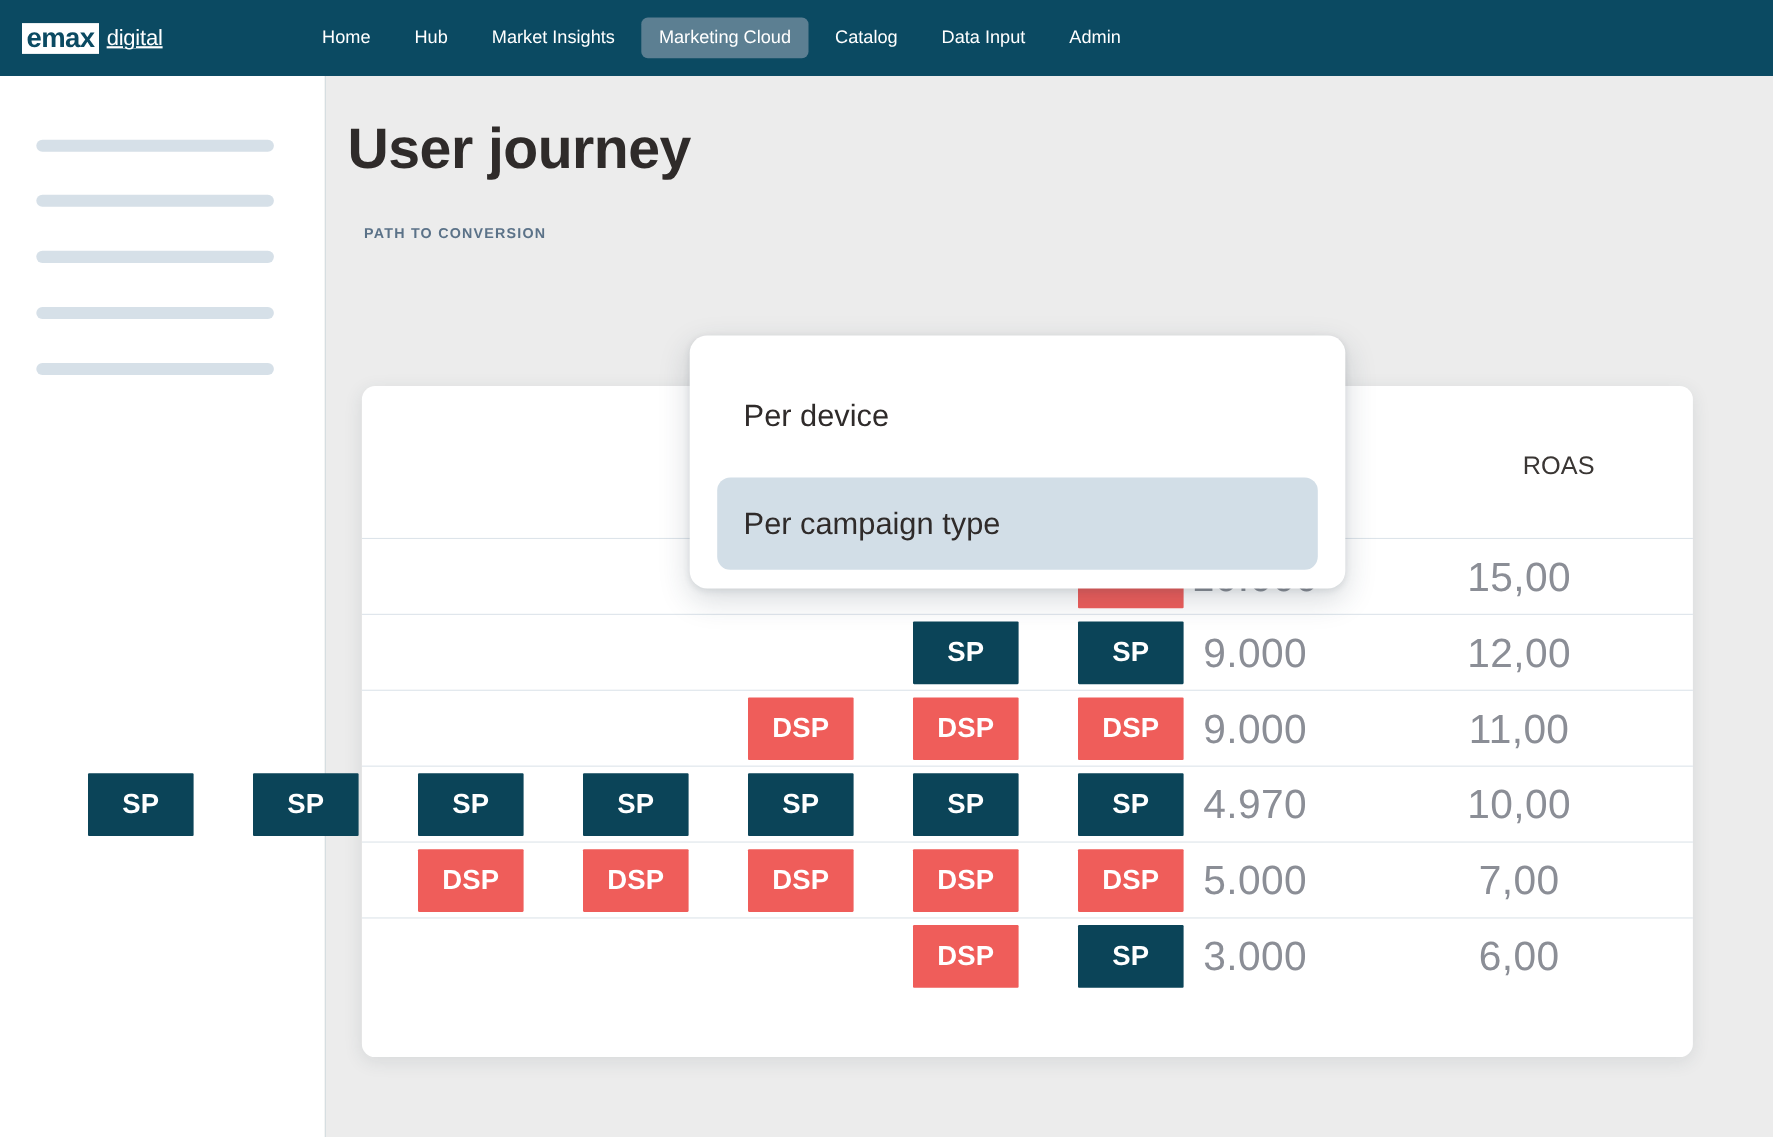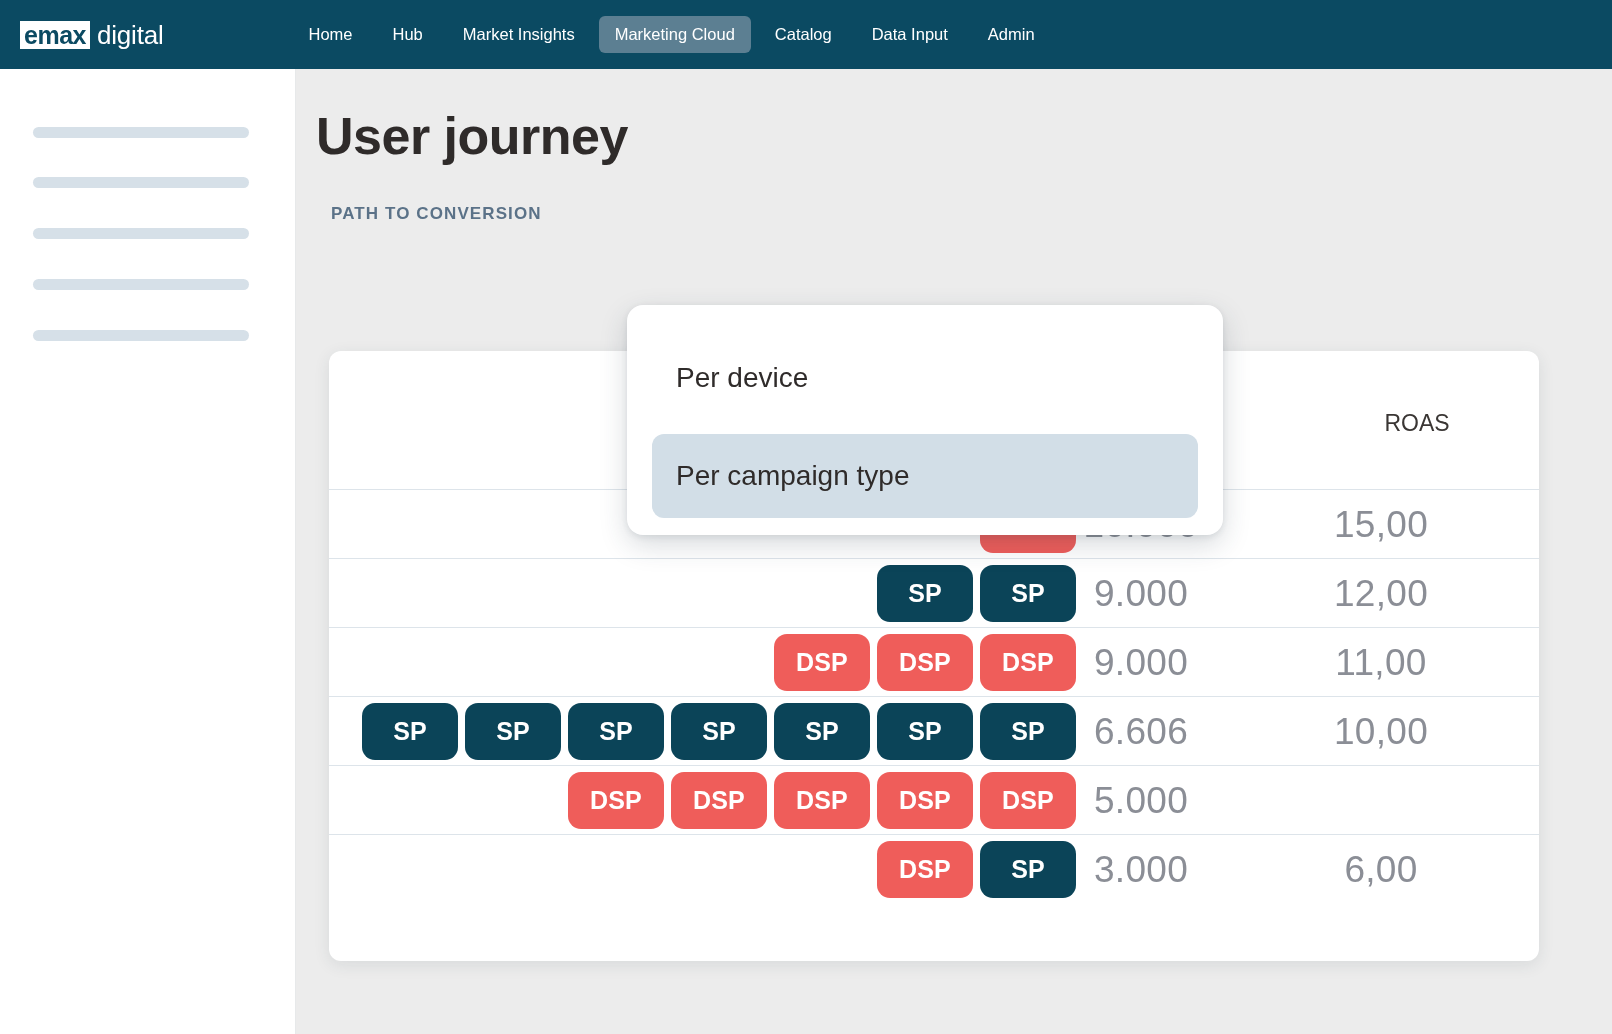--- a/index.html
+++ b/index.html
@@ -41,24 +41,25 @@
     color: #0b4a62;
     font-weight: 700;
     font-size: 25px;
     line-height: 28px;
     padding: 0 4px;
     letter-spacing: -0.5px;
     font-family: "Liberation Sans", sans-serif;
   }
   .logo-word {
     color: #ffffff;
-    font-size: 26px;
+    font-size: 20px;
     line-height: 28px;
     margin-left: 7px;
     letter-spacing: -0.2px;
+    text-decoration: underline;
   }
 
   .nav-items {
     display: flex;
     margin-left: 129px;
     gap: 0px;
   }
   .nav-item {
     color: #ffffff;
     font-size: 16.5px;
@@ -107,21 +108,21 @@
     font-weight: 700;
     color: #2f2b2a;
     letter-spacing: -0.5px;
     line-height: 62px;
   }
 
   .eyebrow {
     position: absolute;
     left: 35px;
     top: 135px;
-    font-size: 17px;
+    font-size: 13px;
     font-weight: 700;
     letter-spacing: 1.1px;
     color: #5b7288;
   }
 
   
   .dropdown {
     position: absolute;
     left: 331px;
     top: 236px;
@@ -194,28 +195,29 @@
     right: 463px;
     top: 0;
     height: 69px;
     display: flex;
     align-items: center;
     gap: 7px;
   }
   .chip {
     width: 96px;
     height: 57px;
-    border-radius: 13px;
+    border-radius: 1px;
     display: flex;
     align-items: center;
     justify-content: center;
     color: #ffffff;
     font-weight: 700;
     font-size: 25px;
     letter-spacing: 0.2px;
+    margin-left: 47px;
   }
   .chip.sp  { background: #0b4458; }
   .chip.dsp { background: #ef5d5a; }
 
   .cell-num {
     position: absolute;
     top: 0;
     height: 69px;
     display: flex;
     align-items: center;
@@ -297,32 +299,33 @@
             <div class="row">
               <div class="chips">
                 <div class="chip sp">SP</div>
                 <div class="chip sp">SP</div>
                 <div class="chip sp">SP</div>
                 <div class="chip sp">SP</div>
                 <div class="chip sp">SP</div>
                 <div class="chip sp">SP</div>
                 <div class="chip sp">SP</div>
               </div>
-              <div class="cell-num cell-conv">6.606</div>
+              <div class="cell-num cell-conv">4.970</div>
               <div class="cell-num cell-roas">10,00</div>
             </div>
             <div class="row">
               <div class="chips">
                 <div class="chip dsp">DSP</div>
                 <div class="chip dsp">DSP</div>
                 <div class="chip dsp">DSP</div>
                 <div class="chip dsp">DSP</div>
                 <div class="chip dsp">DSP</div>
               </div>
               <div class="cell-num cell-conv">5.000</div>
+              <div class="cell-num cell-roas">7,00</div>
             </div>
             <div class="row">
               <div class="chips">
                 <div class="chip dsp">DSP</div>
                 <div class="chip sp">SP</div>
               </div>
               <div class="cell-num cell-conv">3.000</div>
               <div class="cell-num cell-roas">6,00</div>
             </div>
           </div>

